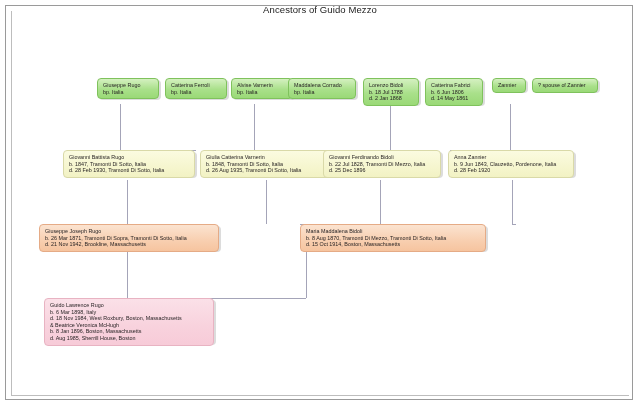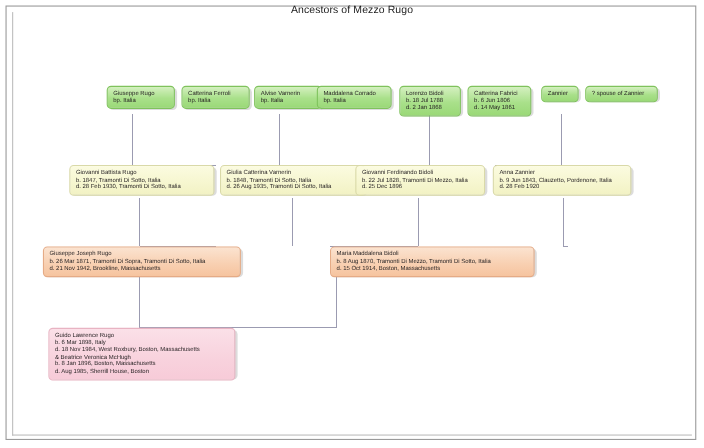--- a/index.html
+++ b/index.html
@@ -65,21 +65,21 @@
   }
 </style>
 </head>
 <body>
 
 <div id="canvas">
 
   <div class="page-frame"></div>
   <div class="frame-inner"></div>
 
-  <div class="chart-title">Ancestors of Mezzo Rugo</div>
+  <div class="chart-title">Ancestors of Guido Mezzo</div>
 
   <svg id="wires" viewBox="0 0 640 407" xmlns="http://www.w3.org/2000/svg">
     <g stroke="#9a9ab0" stroke-width="0.9" fill="none" shape-rendering="crispEdges">
 
       <path d="M120,104 L120,150"></path>
       <path d="M120,150 L196,150"></path>
 
       <path d="M254,104 L254,150"></path>
       <path d="M254,150 L258,150"></path>
 

